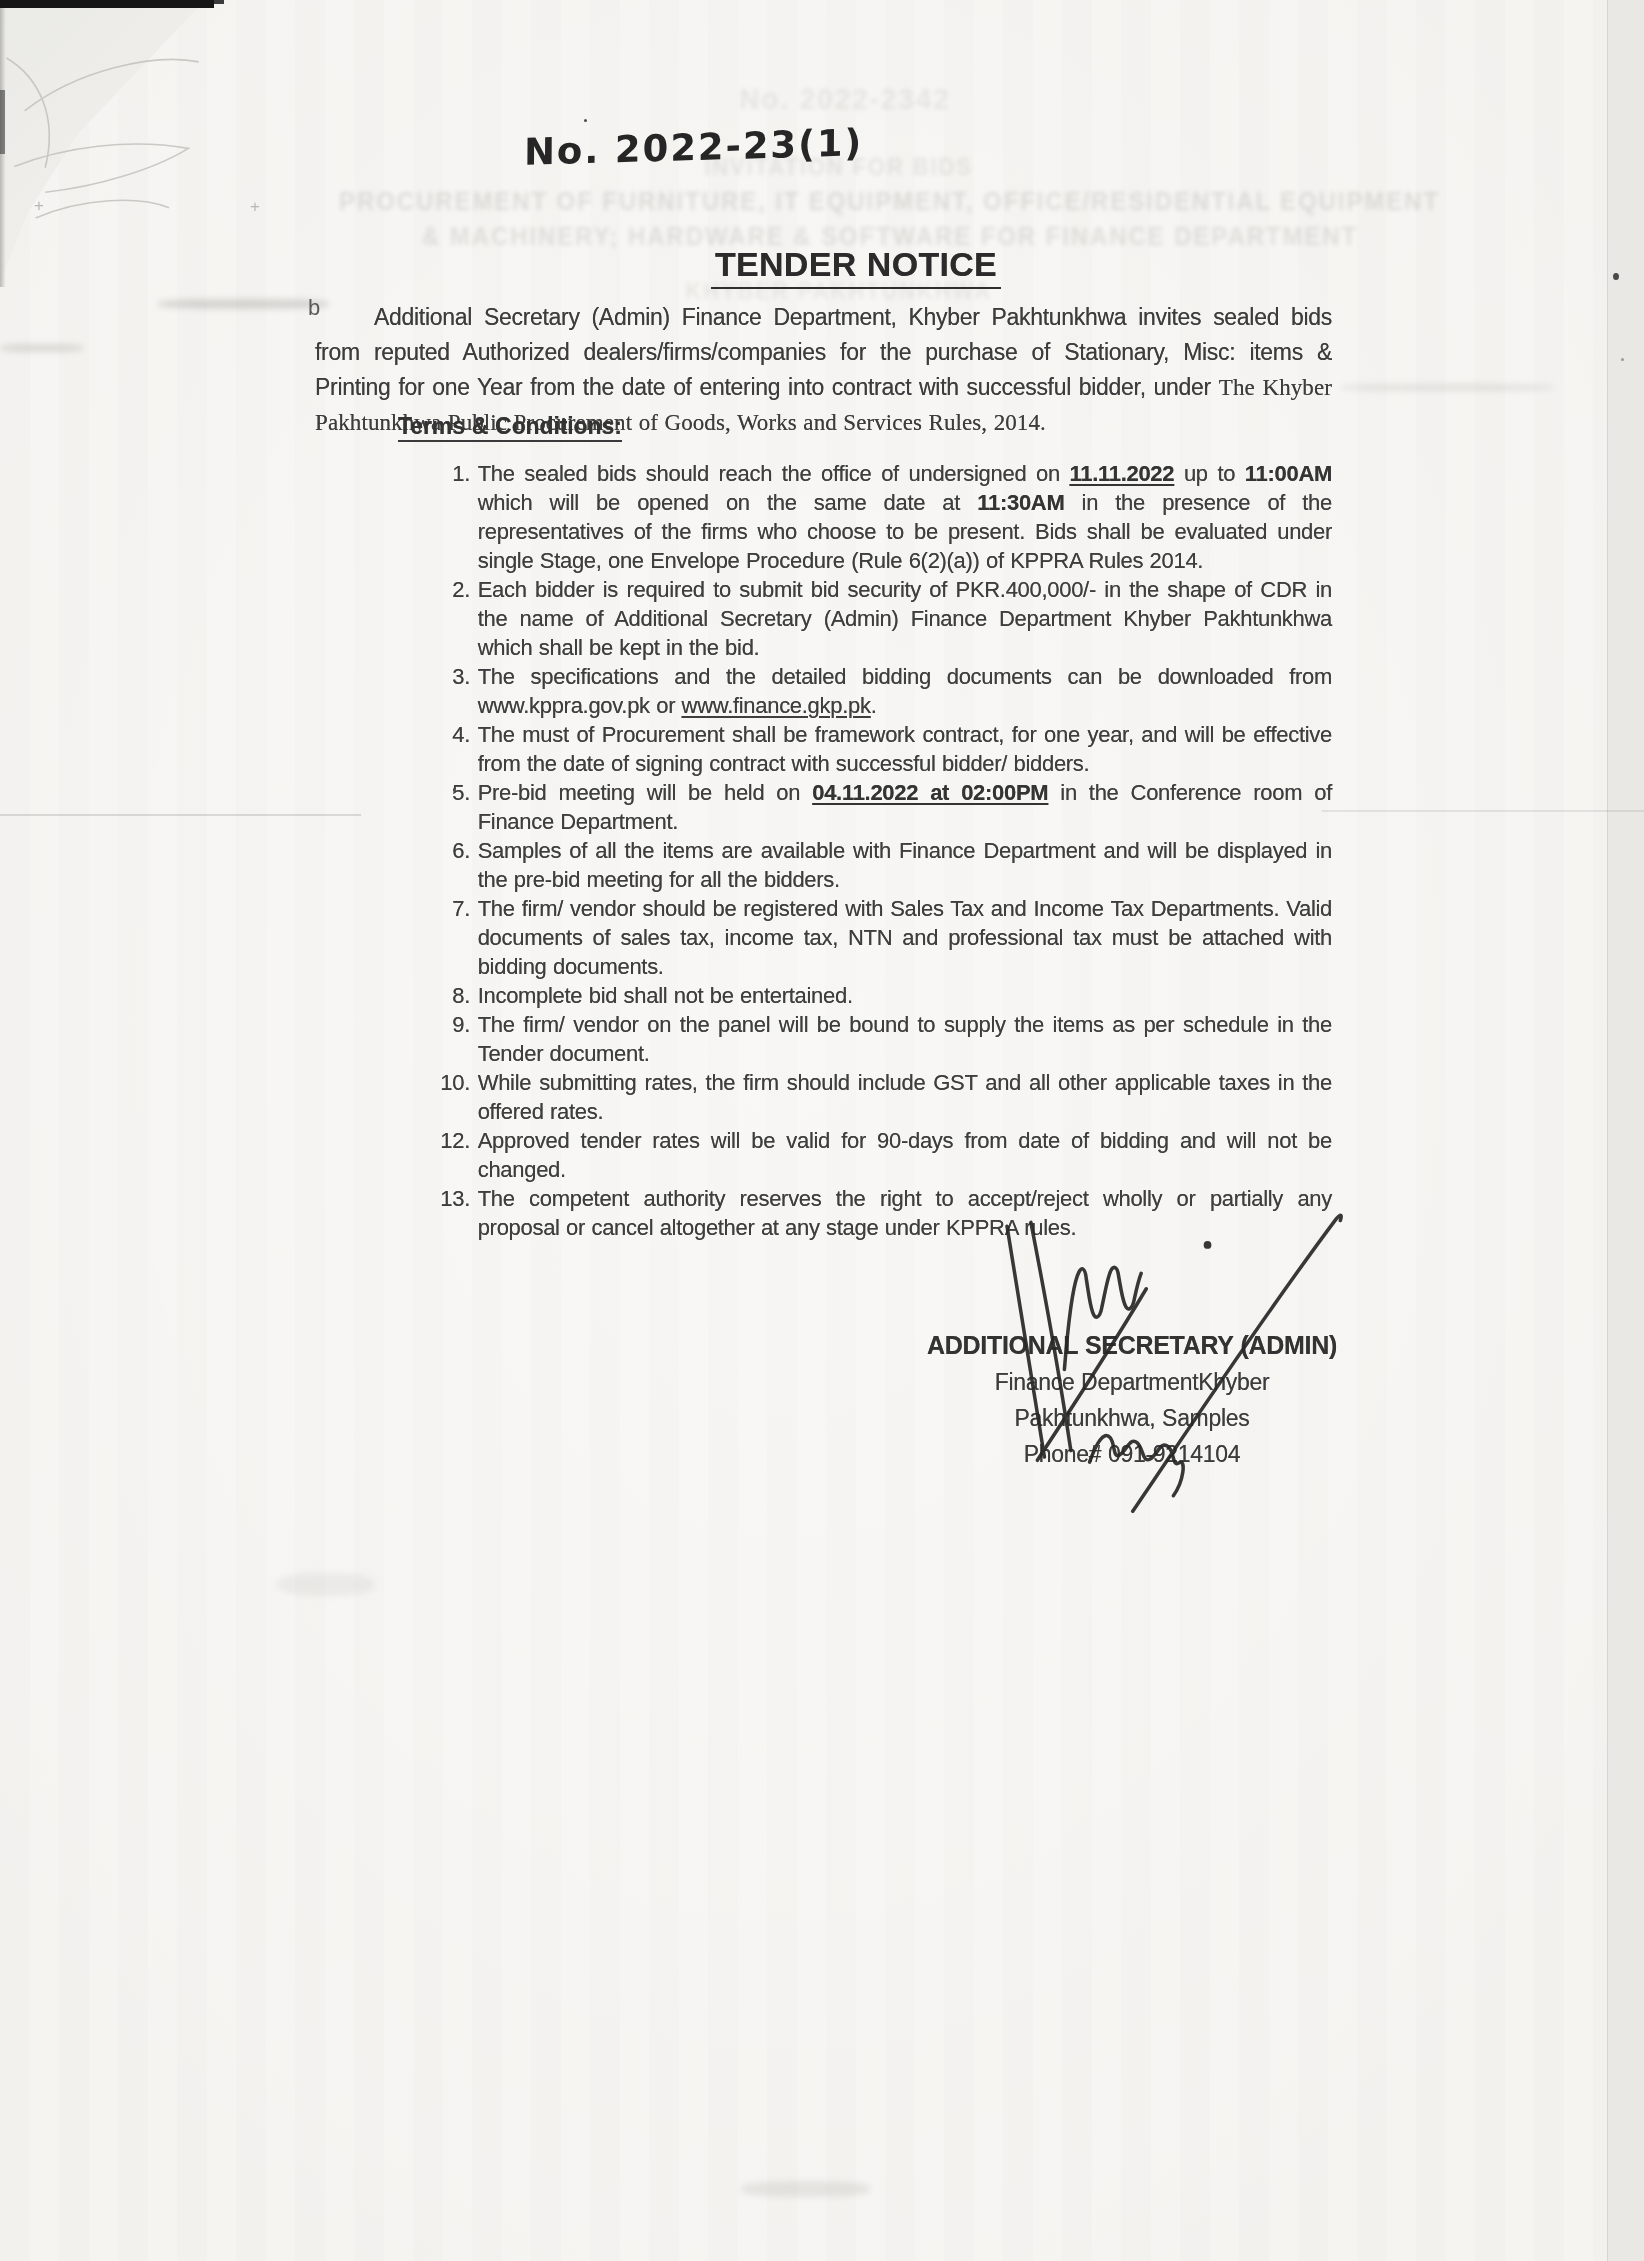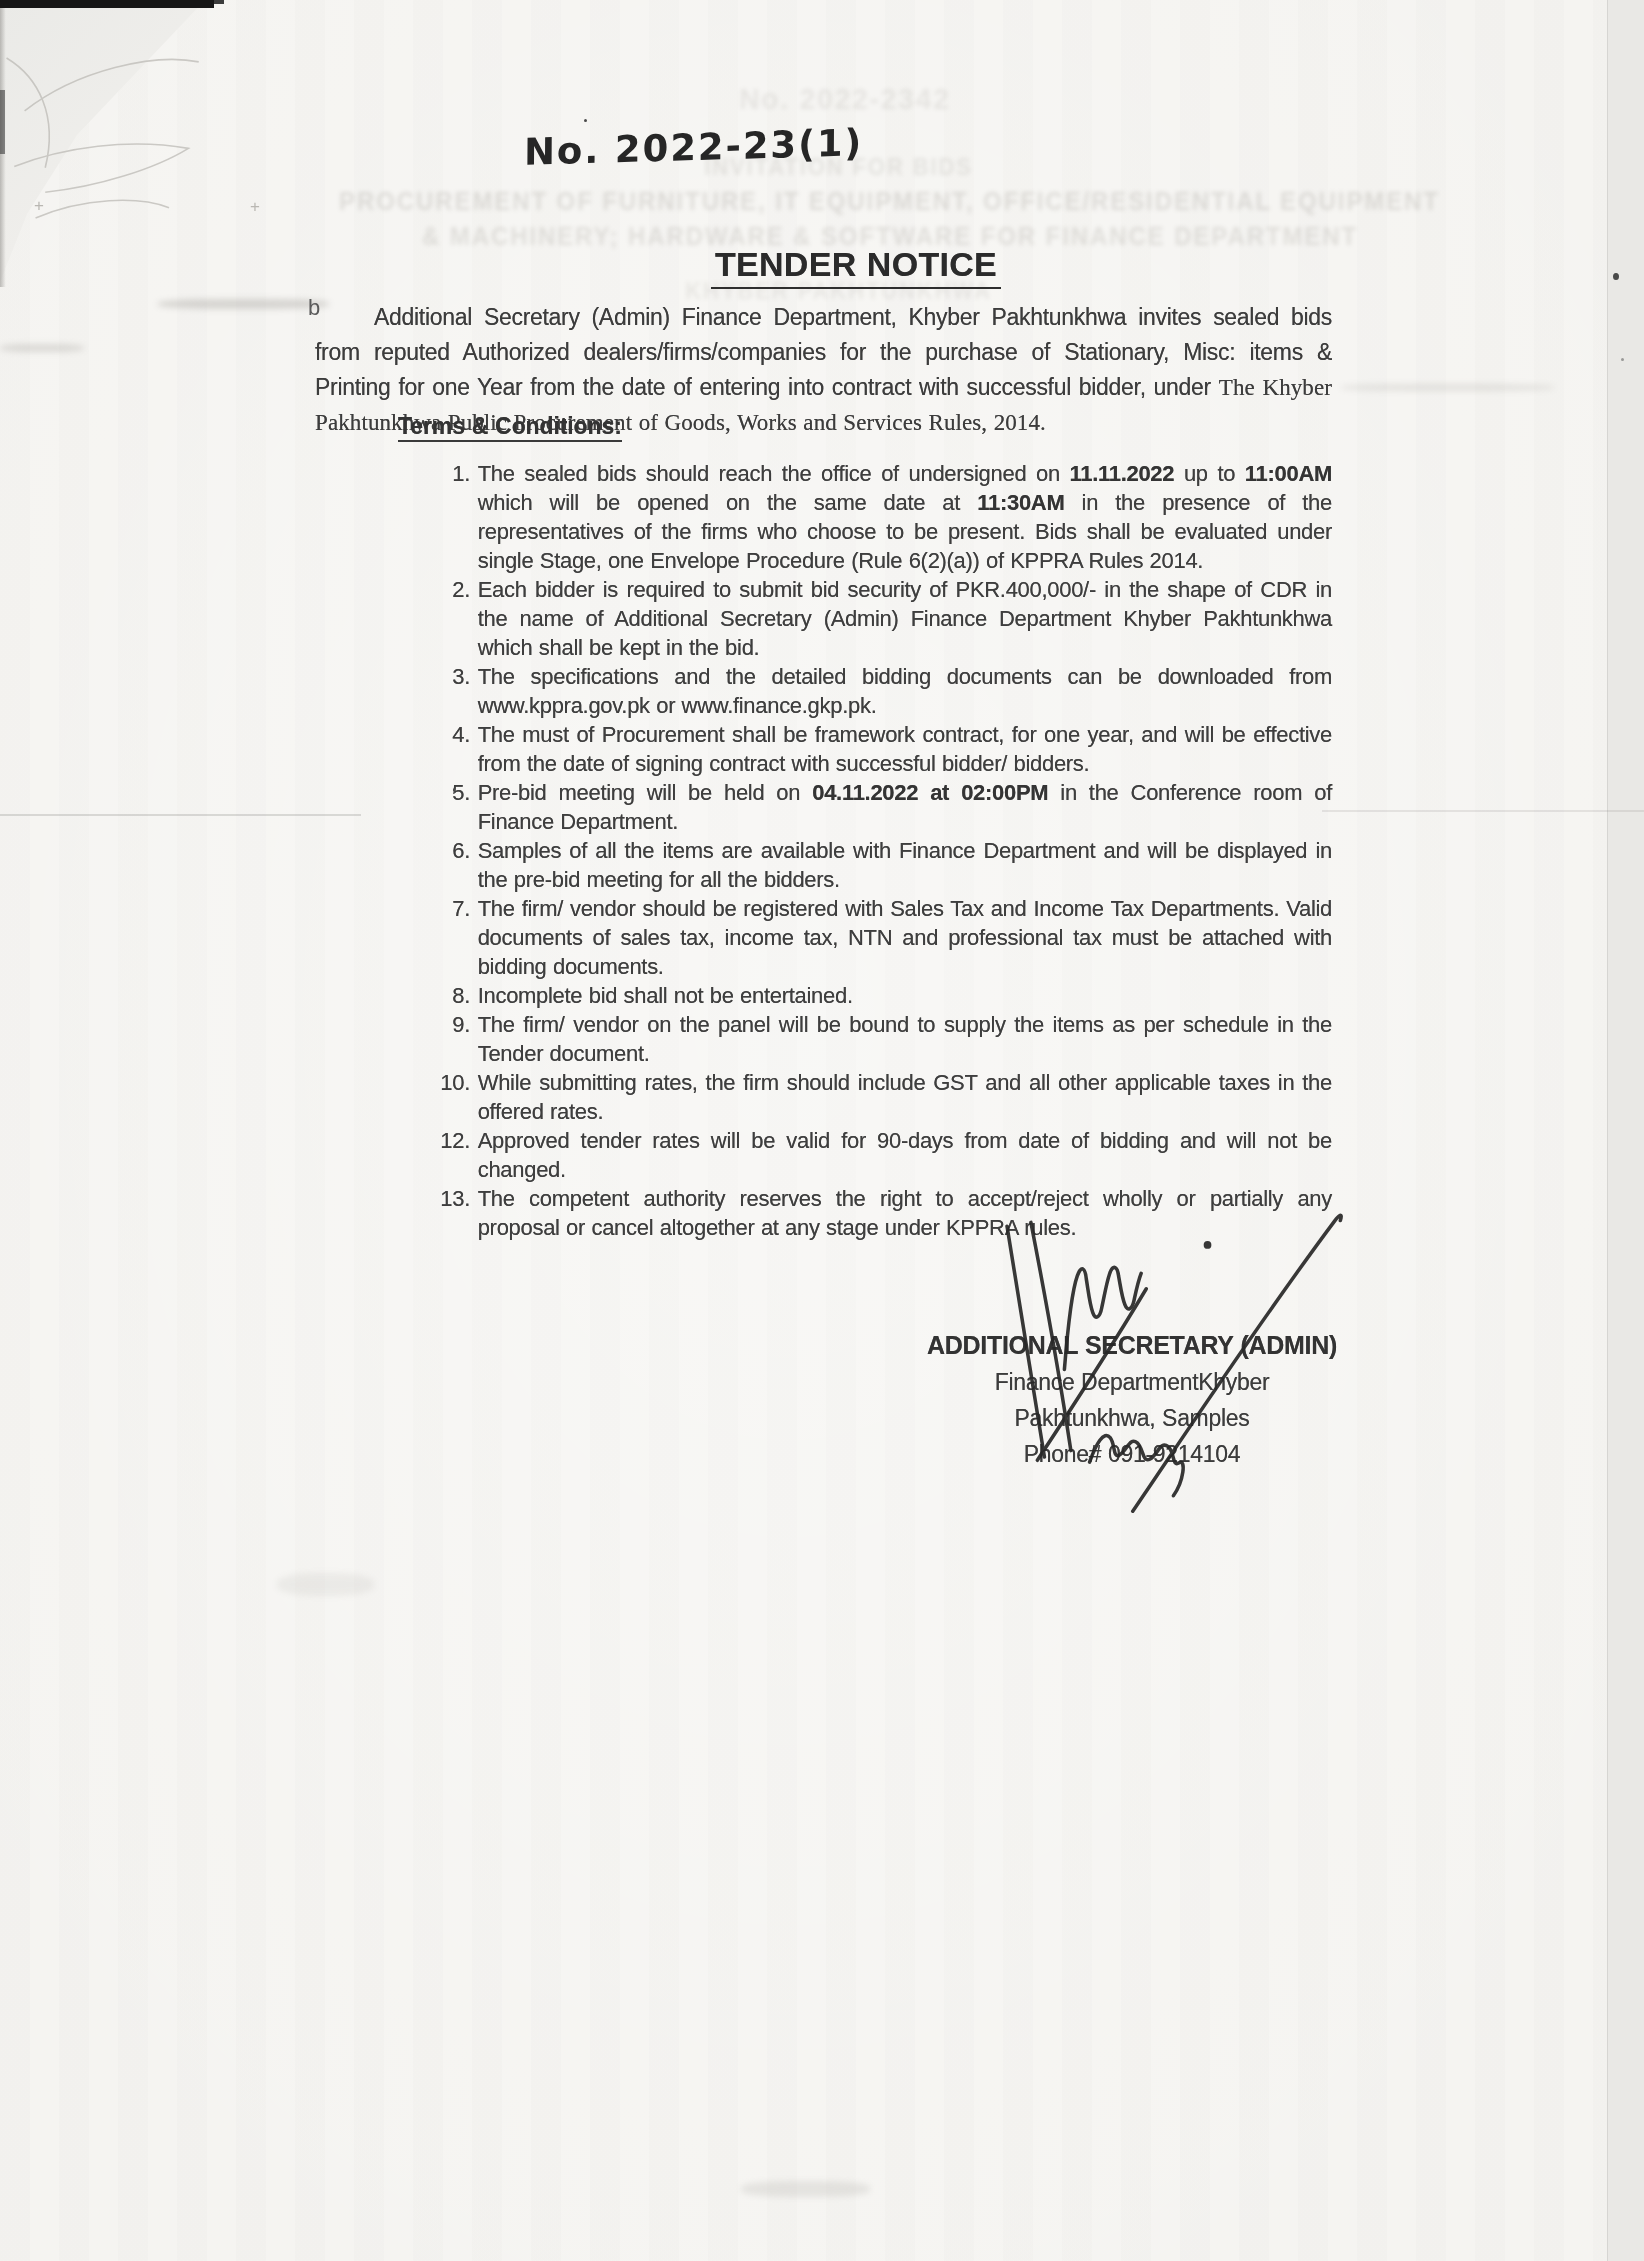--- a/index.html
+++ b/index.html
@@ -57,21 +57,21 @@
   #terms-heading-wrap{position:absolute;left:398px;top:413px;}
   #terms-heading{
     display:inline-block;font-size:23px;font-weight:700;color:#333;
     border-bottom:2.6px solid #3a3a3a;padding-bottom:0;letter-spacing:-0.1px;
   }
   #terms-list{position:absolute;left:429px;top:459px;width:903px;font-size:22px;line-height:29px;color:#3e3e3e;}
   .term-row{display:flex;align-items:flex-start;}
   .term-row .num{flex:none;width:41px;text-align:right;margin-right:7.7px;}
   .term-row .txt{flex:1;text-align:justify;}
   .b{font-weight:700;color:#343434;}
-  .u{text-decoration-thickness:1.9px;text-underline-offset:3.2px;}
+  .u{text-decoration:underline;text-decoration-thickness:1.9px;text-underline-offset:3.2px;}
   .comma-mark{position:absolute;left:451px;top:771px;font-size:22px;color:#4a4a4a;}
   #signature-block{position:absolute;left:921px;top:1327px;width:422px;text-align:center;color:#3c3c3c;}
   #sig-line1{font-size:25px;font-weight:700;color:#333;letter-spacing:-0.3px;line-height:37px;}
   .sig-sub{font-size:23px;line-height:36px;}
   #signature-svg{position:absolute;left:0;top:0;pointer-events:none;}
   .fold-scribbles{position:absolute;left:0;top:0;pointer-events:none;}
 </style>
 </head>
 <body>
 

